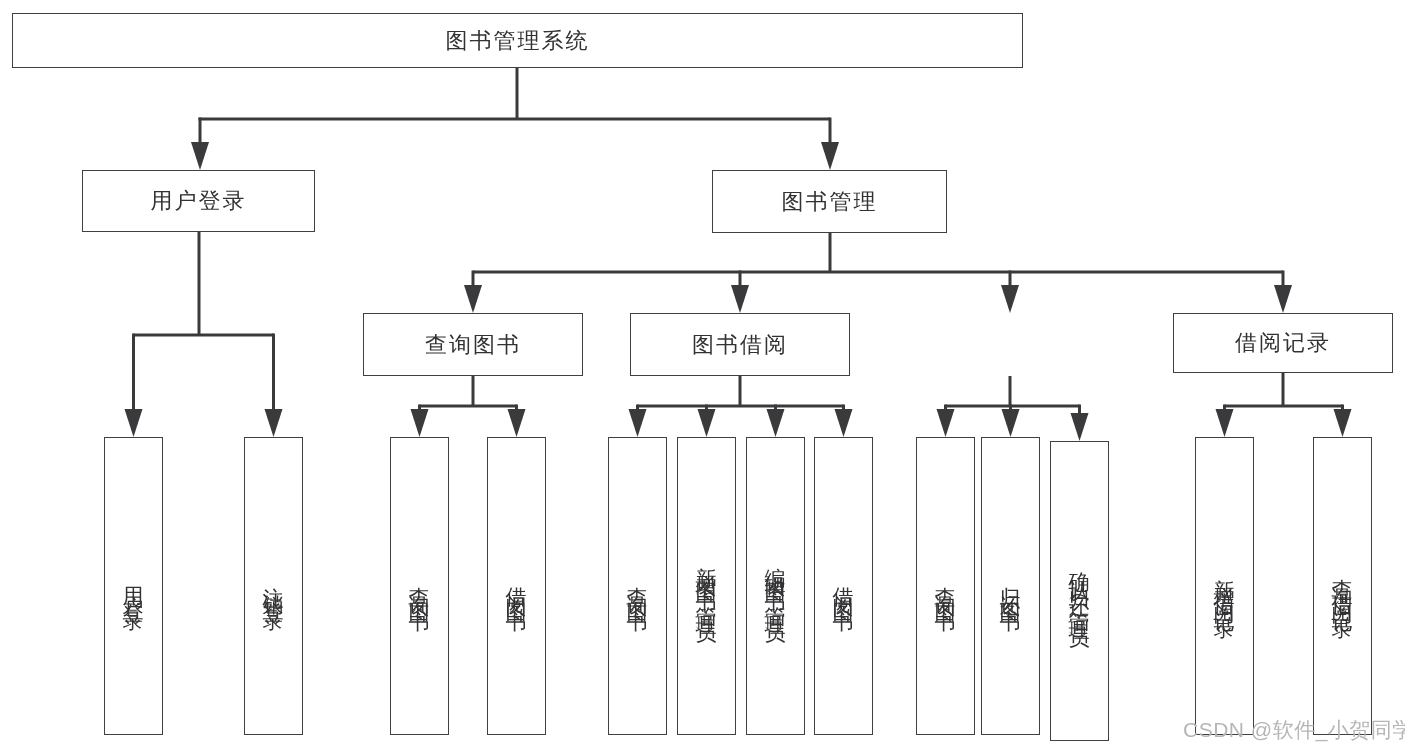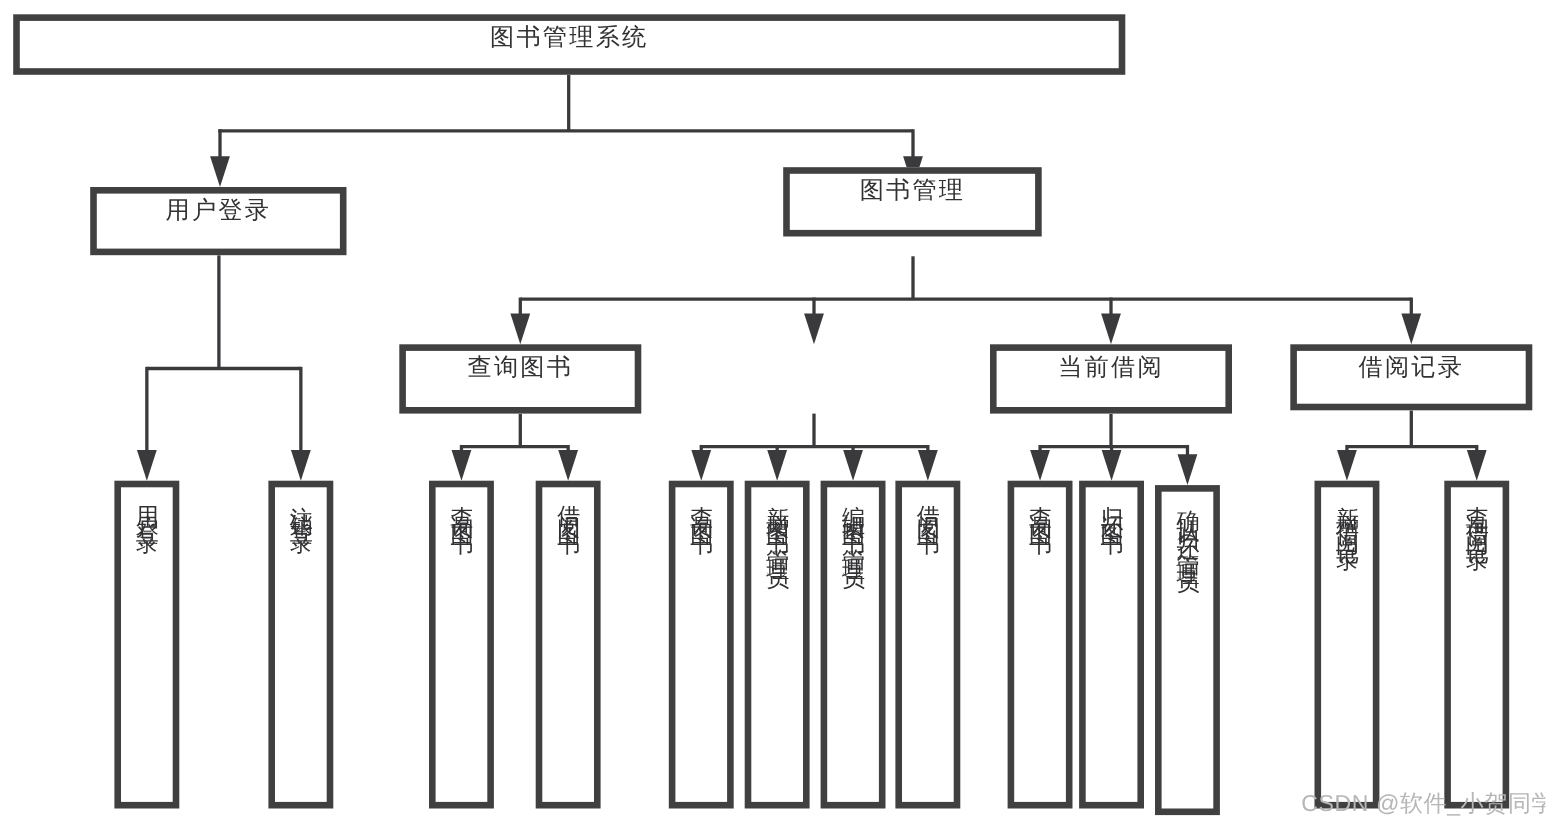--- a/index.html
+++ b/index.html
@@ -15,23 +15,24 @@
     position: absolute;
     left: 0; top: 0;
     width: 1405px; height: 747px;
     z-index: 1;
   }
   .connectors line { stroke: #3a3a3c; stroke-width: 3; }
   .connectors polygon { fill: #3a3a3c; stroke: none; }
   .node {
     position: absolute;
     background: #ffffff;
-    border: 6px solid #404040;
+    border: 1px solid #404040;
     box-sizing: border-box;
     display: flex;
+    align-items: center;
     justify-content: center;
     color: #323234;
     z-index: 2;
   }
   .node.h .label {
     font-size: 22px;
     letter-spacing: 2px;
     white-space: nowrap;
   }
   .node.v .label {
@@ -133,29 +134,29 @@
     </g>
   </svg>
 
   <div class="node h" style="left:12px;top:13px;width:1011px;height:55px">
     <span class="label">图书管理系统</span>
   </div>
 
   <div class="node h" style="left:82px;top:170px;width:233px;height:62px">
     <span class="label">用户登录</span>
   </div>
-  <div class="node h" style="left:712px;top:152px;width:235px;height:63px">
+  <div class="node h" style="left:712px;top:170px;width:235px;height:63px">
     <span class="label">图书管理</span>
   </div>
 
   <div class="node h" style="left:363px;top:313px;width:220px;height:63px">
     <span class="label">查询图书</span>
   </div>
-  <div class="node h" style="left:900px;top:313px;width:220px;height:63px">
-    <span class="label">当前借阅</span>
+  <div class="node h" style="left:630px;top:313px;width:220px;height:63px">
+    <span class="label">图书借阅</span>
   </div>
   <div class="node h" style="left:1173px;top:313px;width:220px;height:60px">
     <span class="label">借阅记录</span>
   </div>
 
   <div class="node v" style="left:104px;top:437px;width:59px;height:298px">
     <span class="label">用户登录</span>
   </div>
   <div class="node v" style="left:244px;top:437px;width:59px;height:298px">
     <span class="label">注销登录</span>

